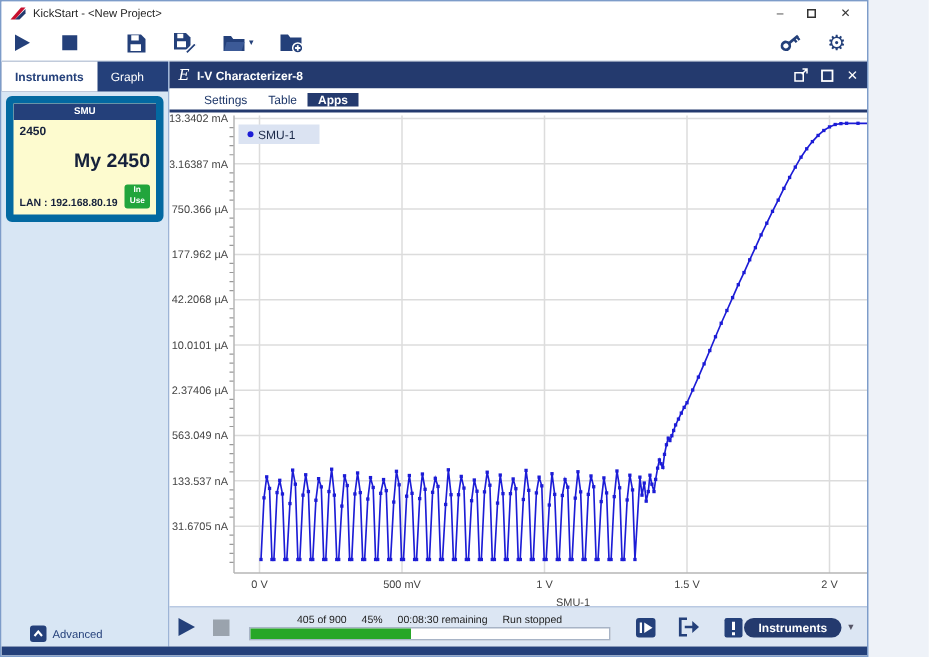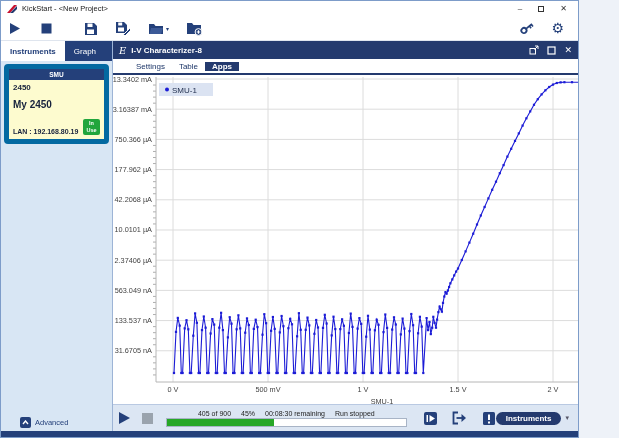--- a/index.html
+++ b/index.html
@@ -35,21 +35,21 @@
   .side-tab{ font-size:8px; padding:0 9px; display:flex; align-items:center;
              color:#fff; cursor:pointer; border-right:1px solid #3b5astray; }
   .side-tab.active{ background:#fff; color:#24407a; font-weight:bold; }
   .side-body{ flex:1 1 auto; padding:3px; }
   .instr-card{ border:5px solid #0369a1; border-radius:4px; background:#fdfbcf;
                overflow:hidden; cursor:pointer; }
   .card-head{ background:#24407a; color:#fff; font-size:6.5px; font-weight:bold;
               text-align:center; padding:2px 0; }
   .card-body{ padding:3px 4px 4px 4px; color:#16213c; }
   .card-model{ font-size:8px; font-weight:bold; }
-  .card-name{ font-size:10px; font-weight:bold; text-align:left; margin:7px 0 9px 0; }
+  .card-name{ font-size:13px; font-weight:bold; text-align:right; margin:7px 0 9px 0; }
   .card-foot{ display:flex; align-items:flex-end; justify-content:space-between; }
   .card-lan{ font-size:7px; font-weight:bold; }
   .inuse{ background:#21a53c; color:#fff; font-size:5.5px; font-weight:bold;
           width:17px; line-height:7px; text-align:center; border-radius:2px;
           padding:1px 0; word-spacing:17px; }
   .side-foot{ flex:0 0 auto; height:18px; display:flex; align-items:center;
               padding:0 19px; gap:4px; }
   .adv-btn{ width:11px; height:11px; background:#24407a; border-radius:2px;
             display:inline-flex; align-items:center; justify-content:center; cursor:pointer;}
   .adv-label{ font-size:7.5px; color:#24407a; }

